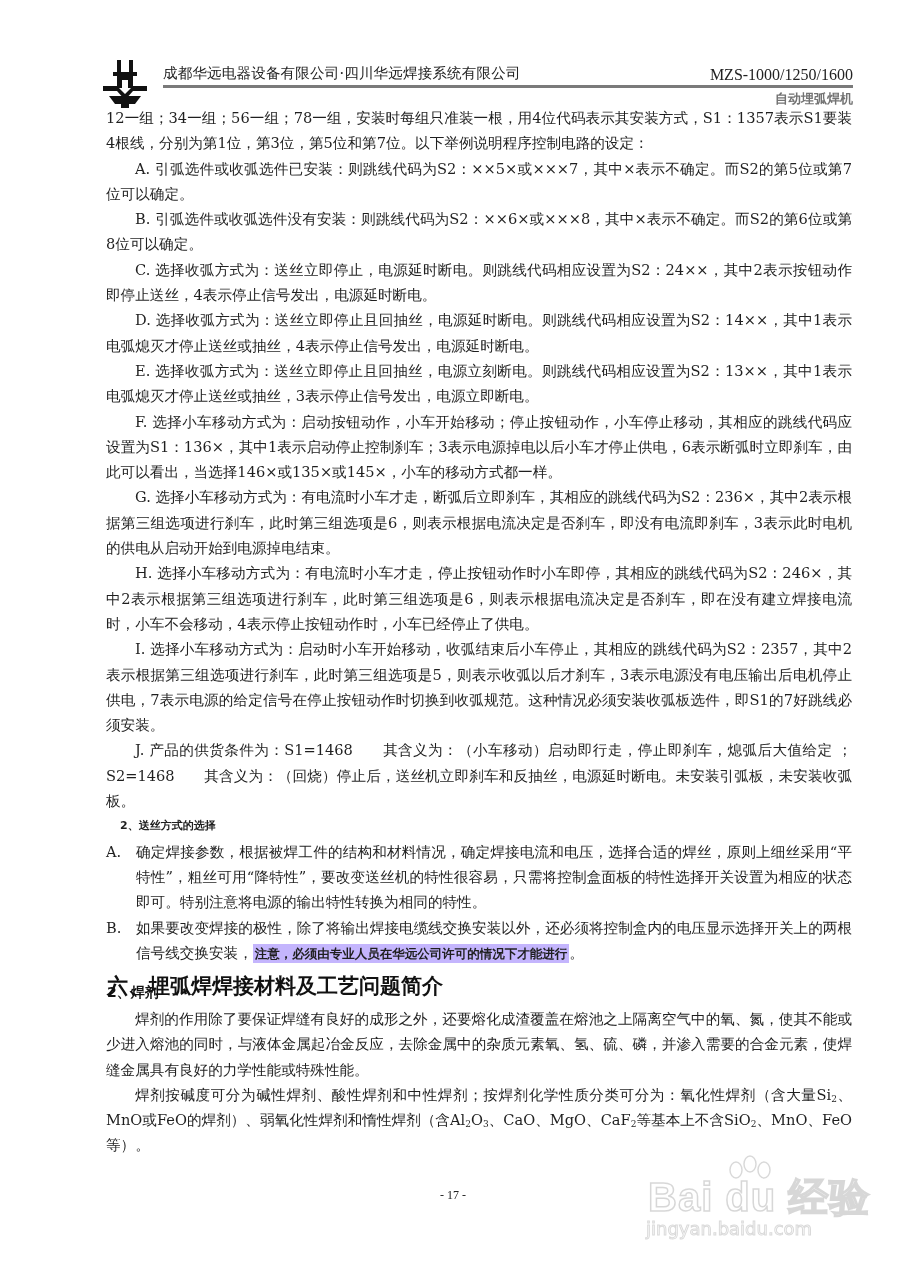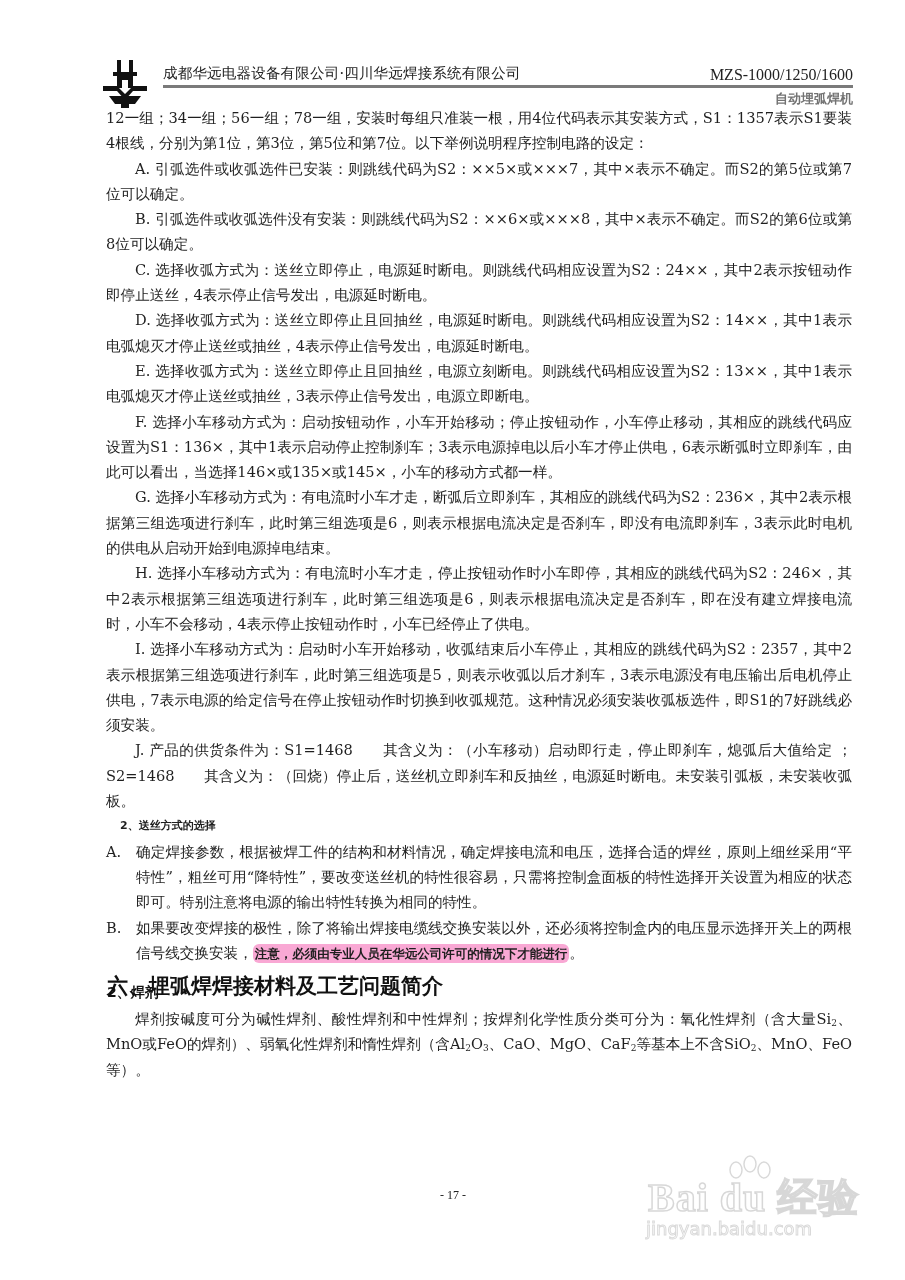--- a/index.html
+++ b/index.html
@@ -41,24 +41,23 @@
     .p { margin: 0; }
     .indent { text-indent: 29px; }
     .h2 {
       margin: 0; padding-left: 14px; font-weight: bold;
       font-family: "DejaVu Sans", "Liberation Sans", sans-serif; font-size: 11px;
     }
     .li { display: flex; margin: 0; }
     .li .mk { width: 30px; flex: 0 0 30px; }
     .li .tx { flex: 1; }
     .warn {
-      background: #f9a8d4; font-weight: bold;
+      background: #c4b5fd; font-weight: bold;
       font-family: "DejaVu Sans", "Liberation Sans", sans-serif; font-size: 12.5px;
       padding: 2px 2px;
-      border-radius: 6px;
     }
 
     .sec-title {
       position: absolute; left: 107px; top: 936px;
       font-family: "DejaVu Sans", "Liberation Sans", sans-serif;
       font-weight: bold; font-size: 21px; color: #111; white-space: nowrap; margin-top: 36px;
     }
     .sub-title {
       position: absolute; left: 107px; top: 984px;
       font-family: "DejaVu Sans", "Liberation Sans", sans-serif;
@@ -73,21 +72,21 @@
 
     .pageno {
       position: absolute; left: 440px; top: 1188px;
       font-family: "Liberation Serif", serif; font-size: 12px; color: #222;
     }
 
     
     .wm { position: absolute; left: 640px; top: 1160px; width: 220px; height: 90px; opacity: 0.55; }
     .wm-brand {
       position: absolute; left: 8px; top: 10px;
-      font-family: Liberation Serif, serif;
+      font-family: Liberation Sans, sans-serif;
       font-size: 40px; font-weight: bold; color: #ffffff;
       -webkit-text-stroke: 1.5px #b8b8b8; letter-spacing: 1px; white-space: nowrap;
     }
     .wm-url {
       position: absolute; left: 6px; top: 58px;
       font-family: "DejaVu Sans", "Liberation Sans", sans-serif;
       font-size: 18px; color: #ffffff; -webkit-text-stroke: 1px #bbbbbb; white-space: nowrap;
     }
   </style>
 </head>
@@ -134,20 +133,21 @@
     <div class="li">
       <span class="mk">B.</span>
       <span class="tx"><span>如果要改变焊接的极性，除了将输出焊接电缆线交换安装以外，还必须将控制盒内的电压显示选择开关上的两根信号线交换安装，</span><span class="warn">注意，必须由专业人员在华远公司许可的情况下才能进行</span><span>。</span></span>
     </div>
   </div>
 
   <div class="sec-title">六、埋弧焊焊接材料及工艺问题简介</div>
   <div class="sub-title">2、焊剂</div>
 
   <div class="content2">
+    <p class="p indent">焊剂的作用除了要保证焊缝有良好的成形之外，还要熔化成渣覆盖在熔池之上隔离空气中的氧、氮，使其不能或少进入熔池的同时，与液体金属起冶金反应，去除金属中的杂质元素氧、氢、硫、磷，并渗入需要的合金元素，使焊缝金属具有良好的力学性能或特殊性能。</p>
     <p class="p indent"><span>焊剂按碱度可分为碱性焊剂、酸性焊剂和中性焊剂；按焊剂化学性质分类可分为：氧化性焊剂（含大量Si</span><sub>2</sub><span>、MnO或FeO的焊剂）、弱氧化性焊剂和惰性焊剂（含Al</span><sub>2</sub><span>O</span><sub>3</sub><span>、CaO、MgO、CaF</span><sub>2</sub><span>等基本上不含SiO</span><sub>2</sub><span>、MnO、FeO等）。</span></p>
   </div>
 
   <div class="pageno">- 17 -</div>
 
   <div class="wm">
     <svg width="60" height="34" viewBox="0 0 60 34" style="position:absolute;left:80px;top:-6px;">
       <ellipse cx="16" cy="16" rx="6" ry="8" fill="#fff" stroke="#bbb" stroke-width="1.5"></ellipse>
       <ellipse cx="30" cy="10" rx="6" ry="8" fill="#fff" stroke="#bbb" stroke-width="1.5"></ellipse>
       <ellipse cx="44" cy="16" rx="6" ry="8" fill="#fff" stroke="#bbb" stroke-width="1.5"></ellipse>

